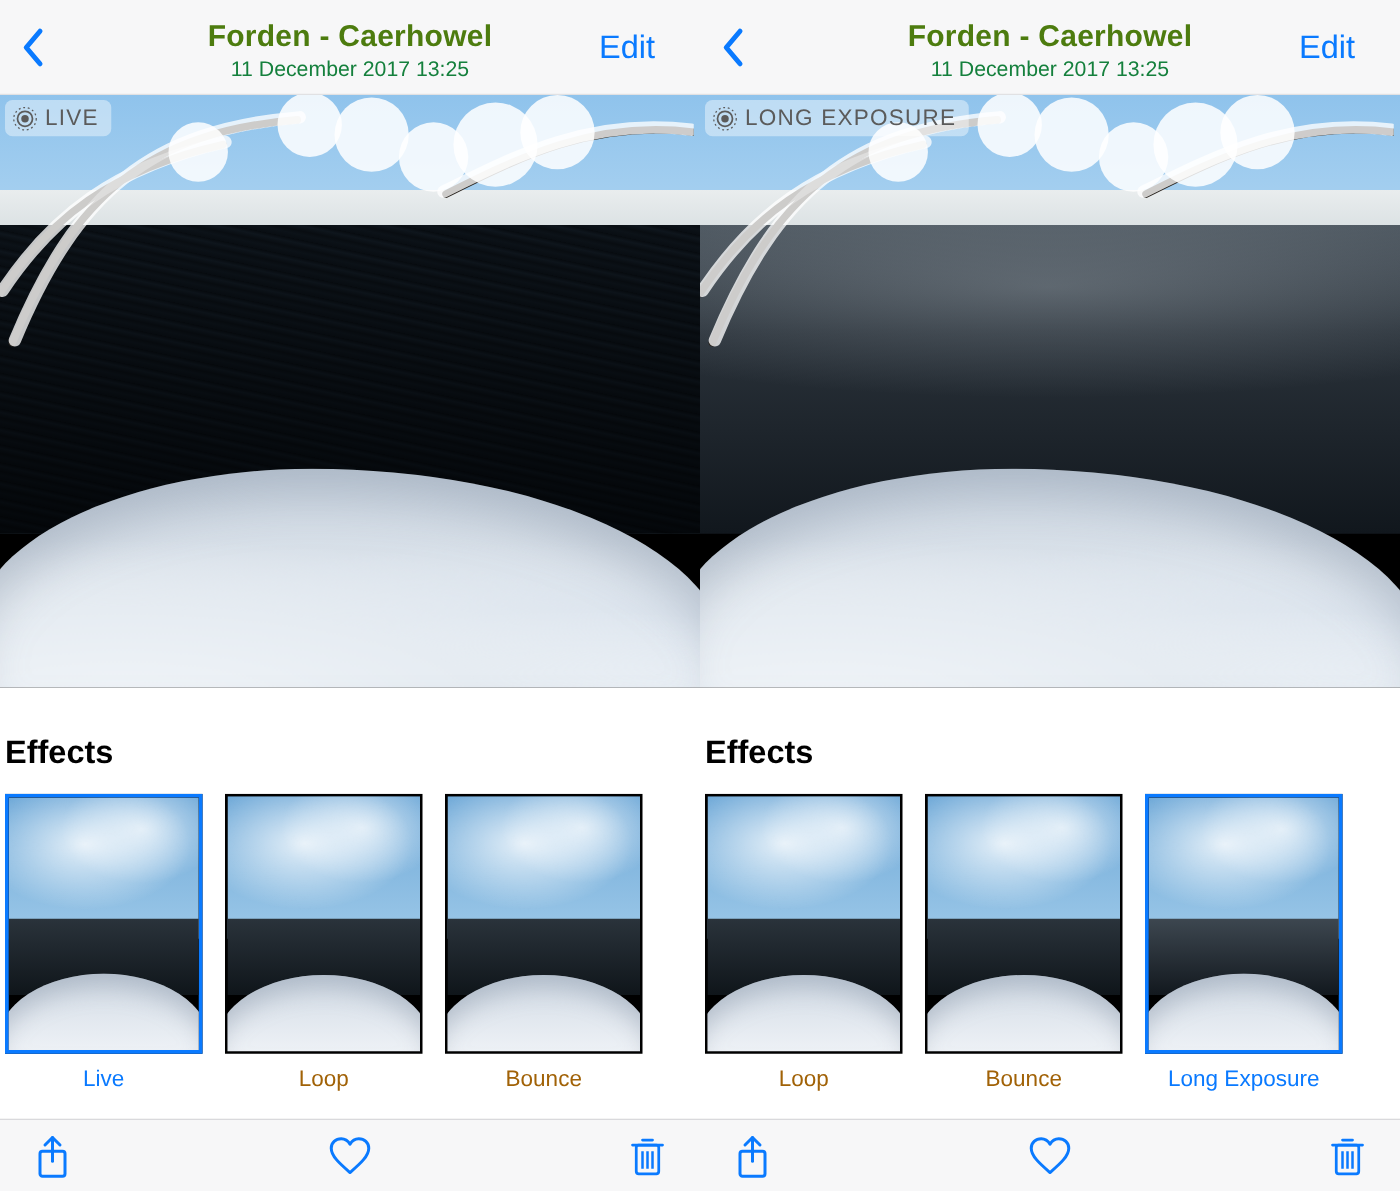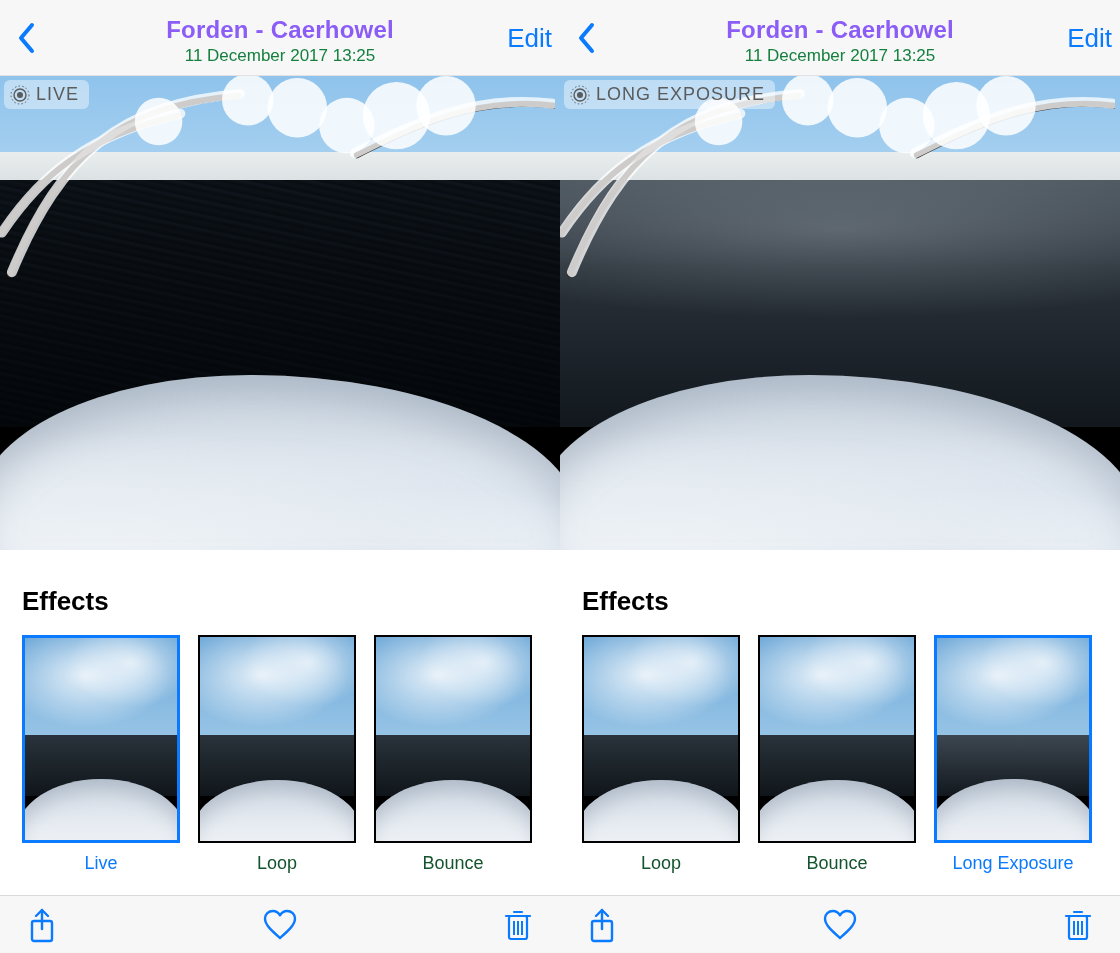--- a/index.html
+++ b/index.html
@@ -31,21 +31,21 @@
     border-bottom: 1px solid #e1e1e3;
     position: relative;
     display: flex;
     align-items: center;
     justify-content: center;
     flex-direction: column;
   }
   .nav-title {
     font-size: 24px;
     font-weight: 600;
-    color: #8b5cf6;
+    color: #4d7c0f;
     letter-spacing: 0.2px;
     margin-top: 6px;
   }
   .nav-subtitle {
     font-size: 17px;
     font-weight: 400;
     color: #15803d;
     margin-top: 2px;
   }
   .nav-back {
@@ -56,21 +56,21 @@
     width: 24px;
     height: 40px;
     display:flex;
     align-items:center;
     justify-content:center;
     cursor: pointer;
   }
   .nav-back svg { display:block; }
   .nav-edit {
     position: absolute;
-    right: 8px;
+    right: 36px;
     top: 50%;
     transform: translateY(-50%);
     font-size: 26px;
     font-weight: 400;
     color: #0a7aff;
     cursor: pointer;
   }
 
   
   .photo-area {
@@ -137,21 +137,21 @@
   }
   .scene .branches {
     position:absolute; top:0; left:0; right:0; height:46%;
     pointer-events:none;
   }
 
   
   .effects {
     flex: 1;
     background: #fff;
-    padding: 36px 22px 0 22px;
+    padding: 36px 22px 0 4px;
     display: flex;
     flex-direction: column;
     overflow: hidden;
   }
   .effects-title {
     font-size: 26px;
     font-weight: 700;
     color: #000;
     margin-bottom: 18px;
   }
@@ -172,21 +172,21 @@
     position: relative;
     overflow: hidden;
     background: #000;
   }
   .effect.selected .effect-thumb {
     border: 3px solid #0a7aff;
   }
   .effect-label {
     text-align: center;
     font-size: 18px;
-    color: #14532d;
+    color: #a16207;
     margin-top: 10px;
   }
   .effect.selected .effect-label {
     color: #0a7aff;
   }
   
   .mini .sky { position:absolute; top:0; left:0; right:0; height:56%;
     background: linear-gradient(#6fa9d8, #9cc8e8); }
   .mini .branchwash {
     position:absolute; top:0; left:0; right:0; height:62%;

